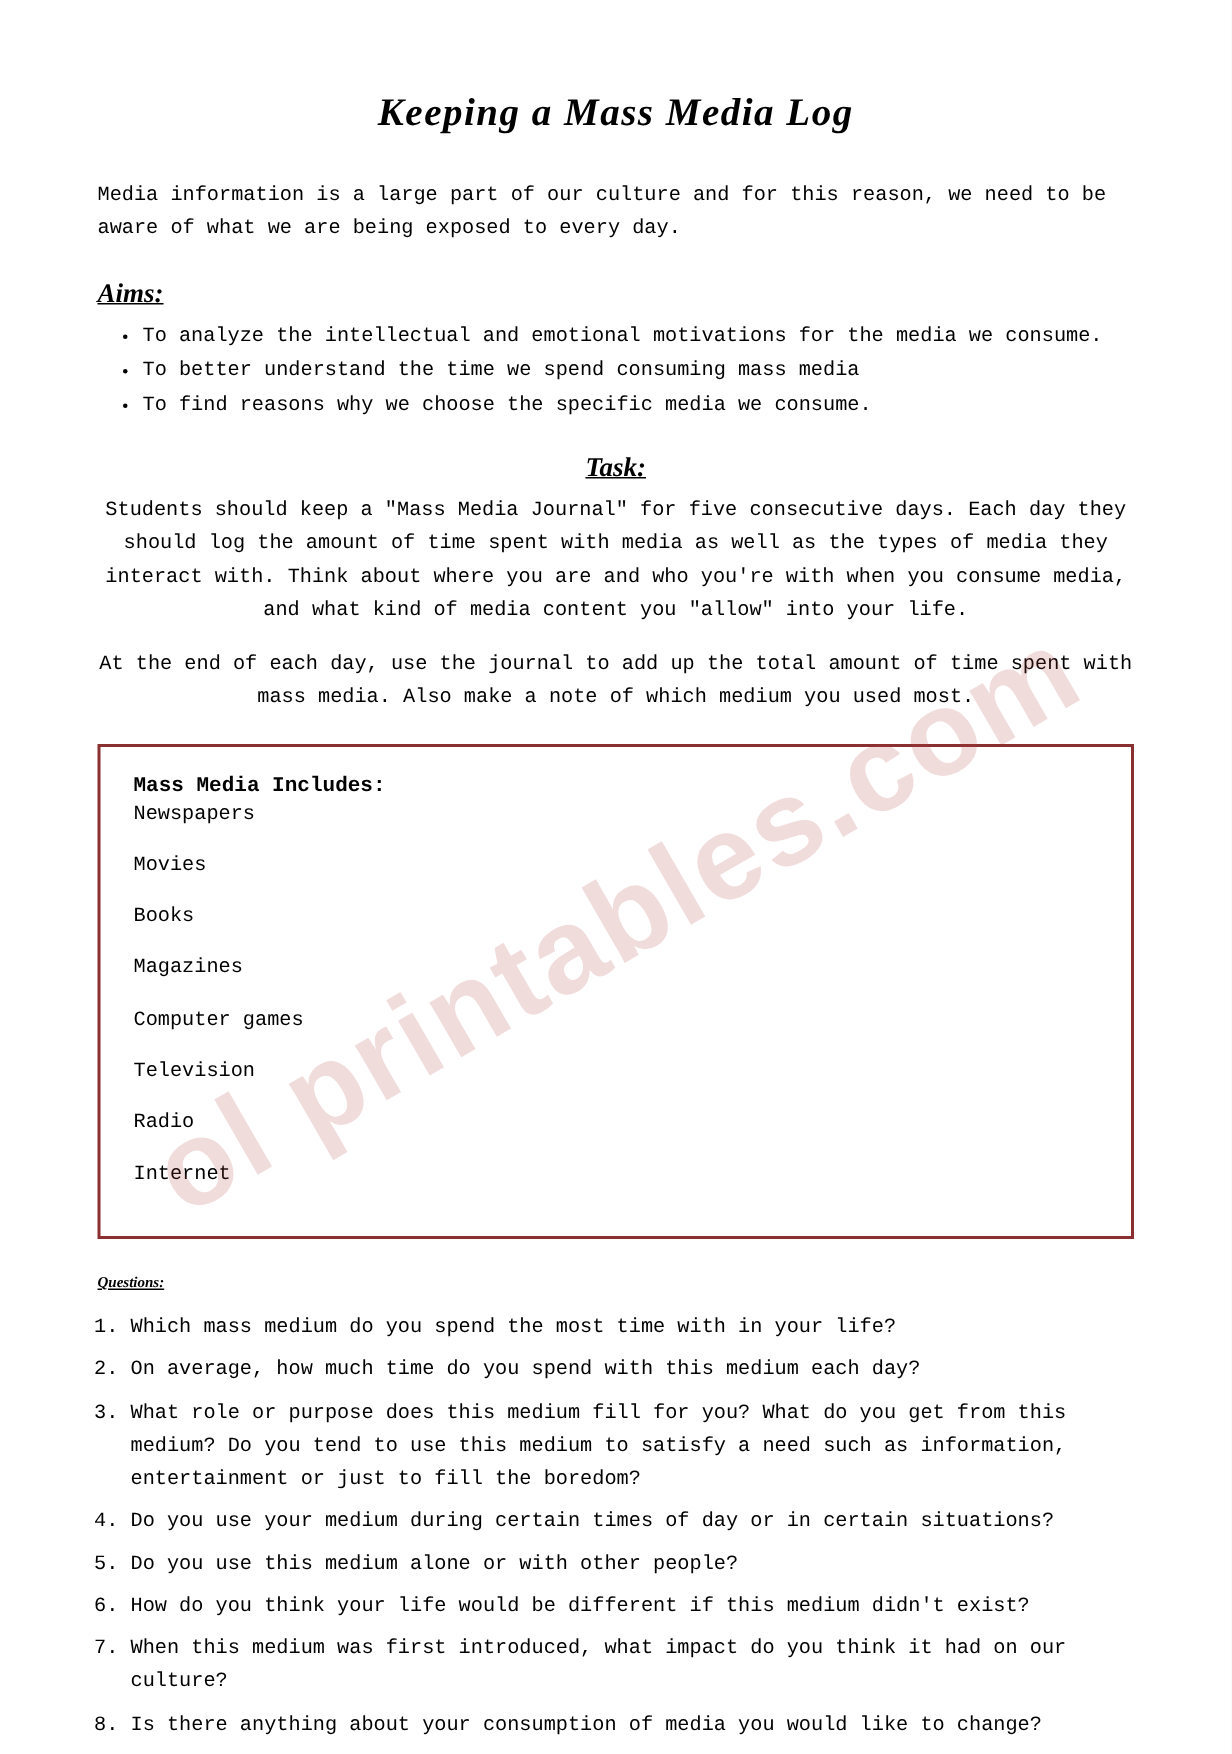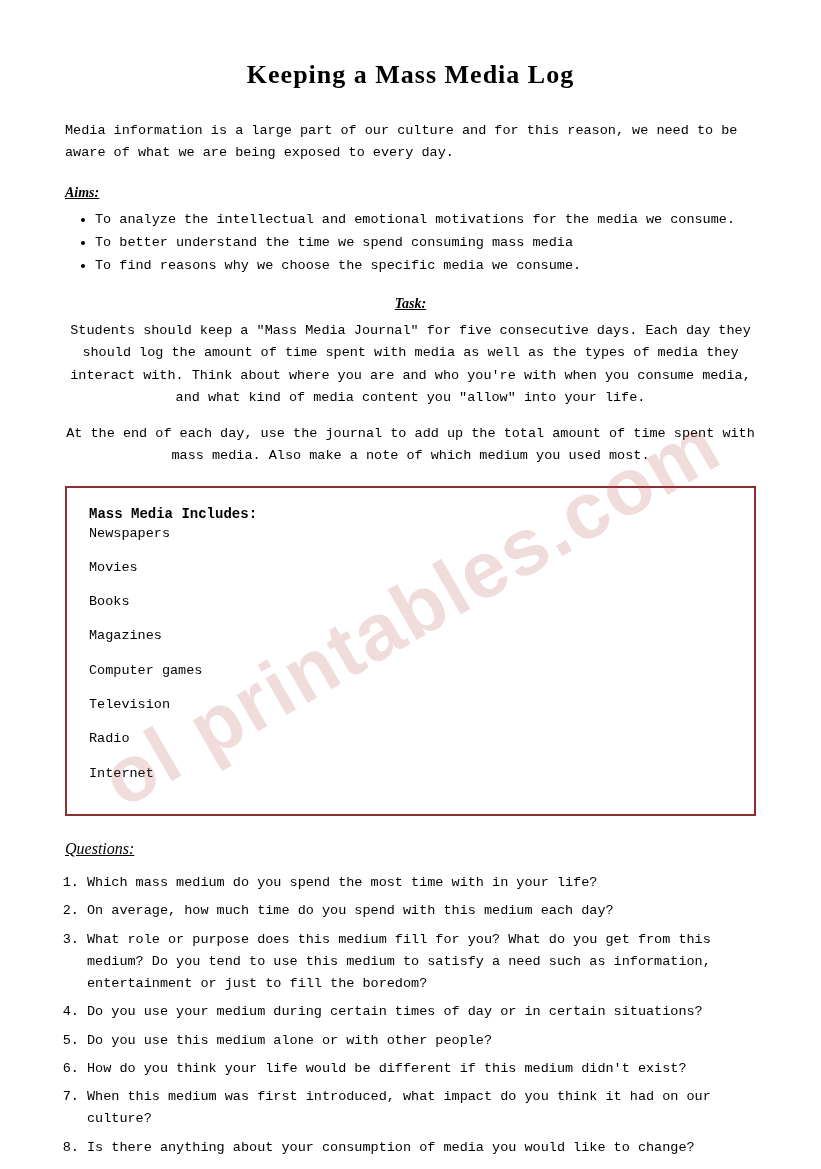--- a/index.html
+++ b/index.html
@@ -37,33 +37,34 @@
       pointer-events: none;
       z-index: 10;
       font-family: Arial, sans-serif;
       letter-spacing: 2px;
     }
 
     .title {
       text-align: center;
       font-size: 26px;
       font-family: 'Palatino Linotype', Palatino, 'Book Antiqua', serif;
+      font-style: italic;
       margin-bottom: 30px;
       letter-spacing: 1px;
     }
 
     .intro-text {
       font-size: 13.5px;
       line-height: 1.6;
       margin-bottom: 22px;
       font-family: 'Courier New', Courier, monospace;
     }
 
     .section-heading {
-      font-size: 14px;
+      font-size: 18px;
       font-style: italic;
       font-weight: bold;
       font-family: 'Palatino Linotype', Palatino, 'Book Antiqua', serif;
       margin-bottom: 8px;
       text-decoration: underline;
     }
 
     .aims-section {
       margin-bottom: 18px;
     }
@@ -114,23 +115,23 @@
       font-size: 13.5px;
       font-family: 'Courier New', Courier, monospace;
       line-height: 1.8;
     }
 
     .questions-section {
       margin-top: 10px;
     }
 
     .questions-heading {
-      font-size: 16px;
+      font-size: 10px;
       font-style: italic;
-      font-weight: normal;
+      font-weight: bold;
       font-family: 'Palatino Linotype', Palatino, 'Book Antiqua', serif;
       margin-bottom: 14px;
       text-decoration: underline;
     }
 
     .questions-list {
       list-style: decimal;
       padding-left: 22px;
       font-size: 13.5px;
       line-height: 1.65;

